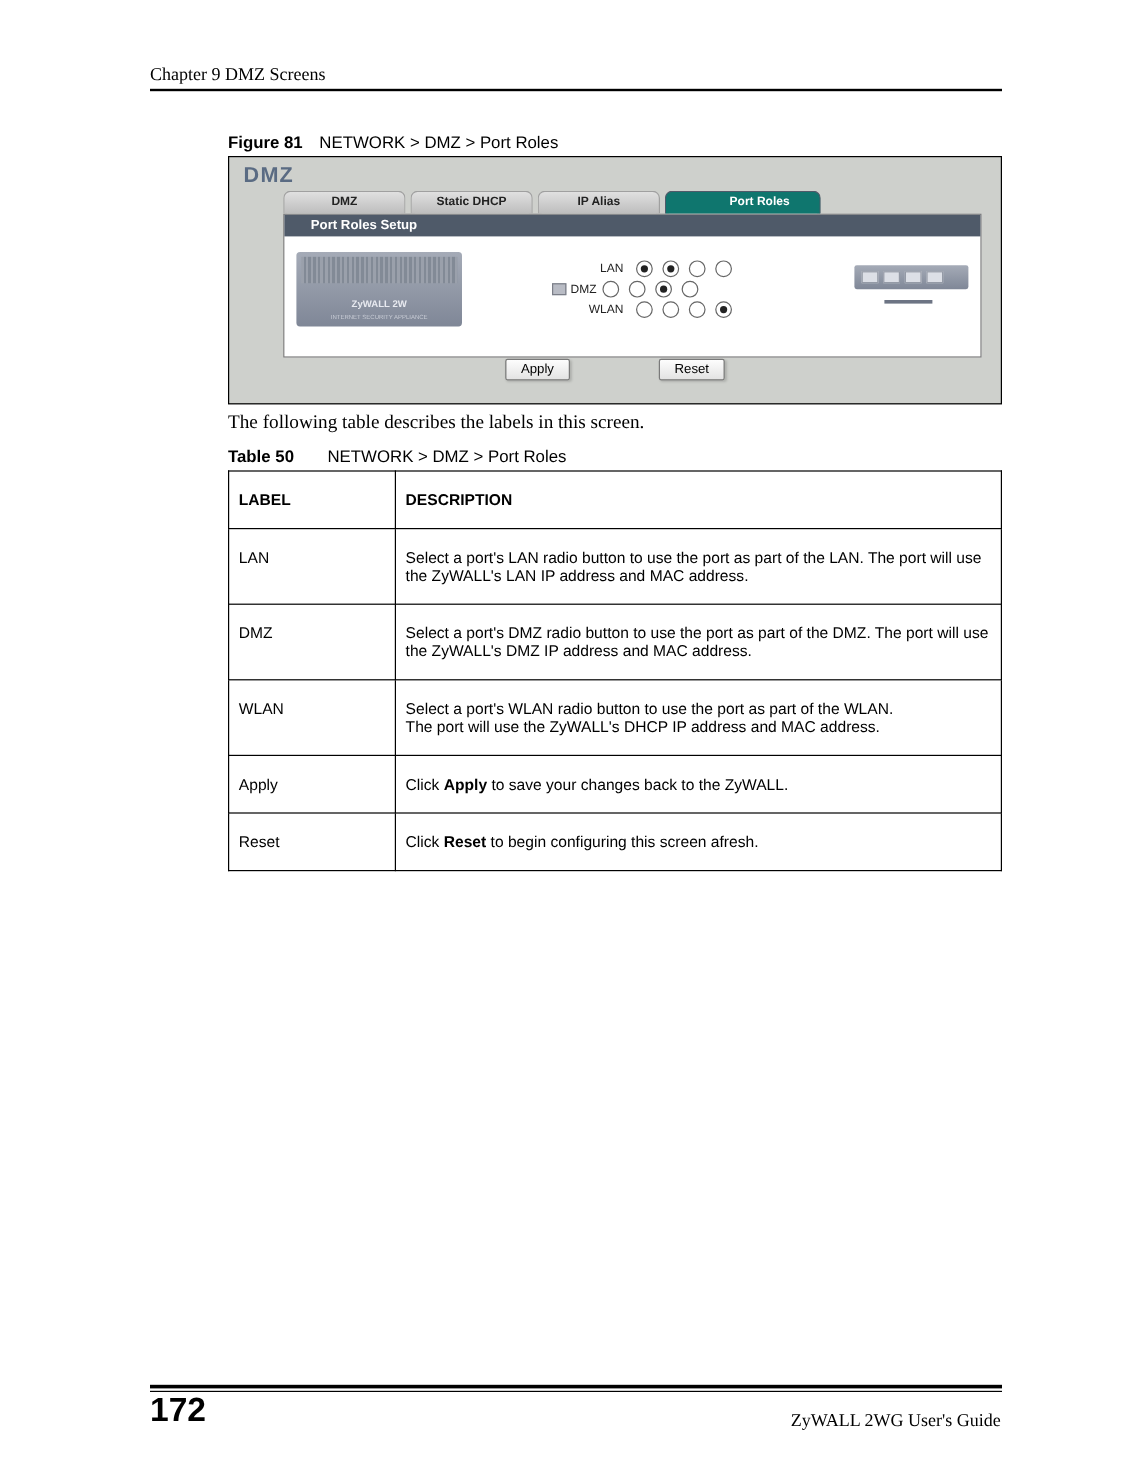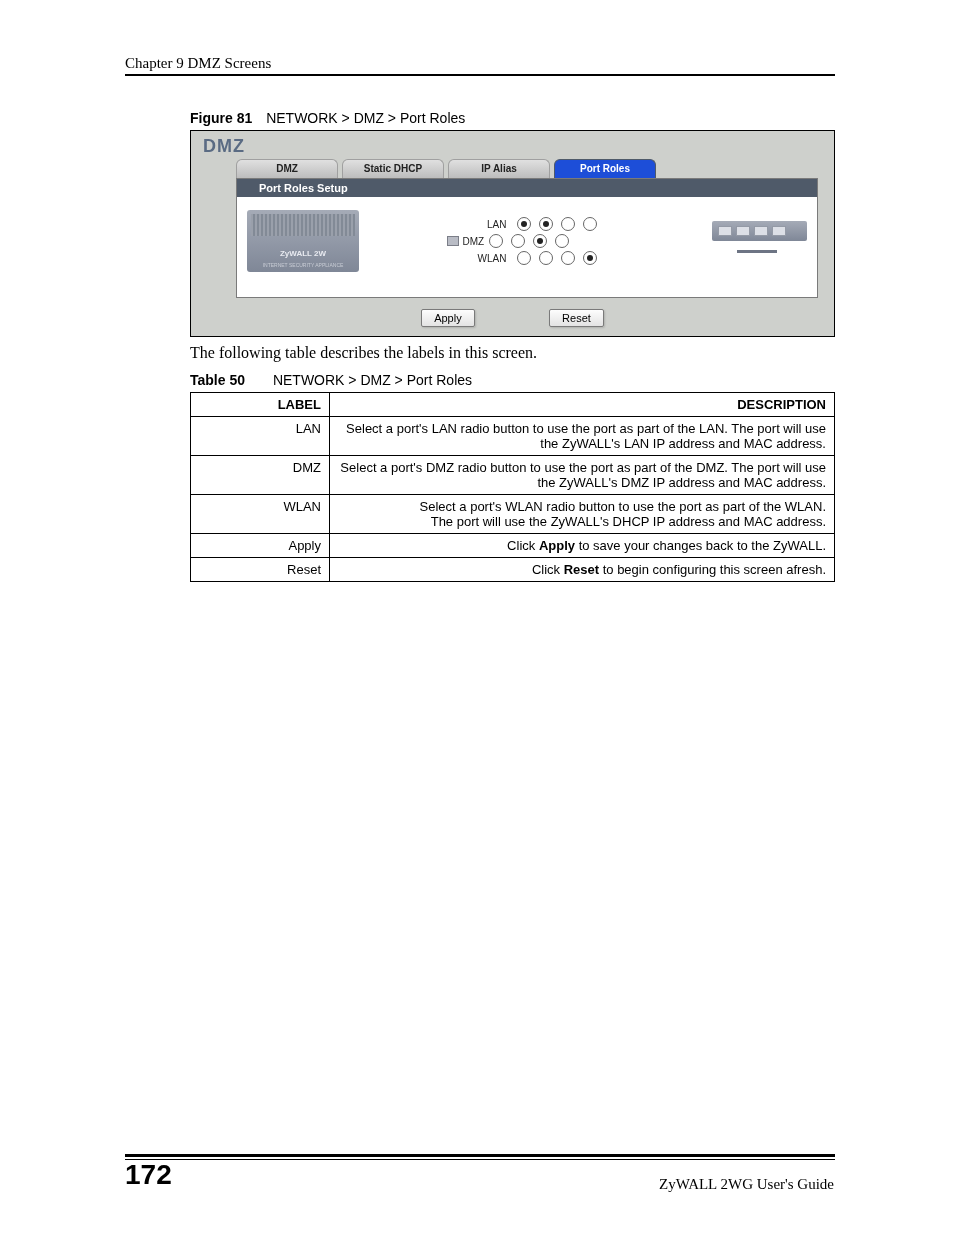--- a/index.html
+++ b/index.html
@@ -69,24 +69,25 @@
     text-align: center;
     padding: 3px 0 4px 0;
     background: linear-gradient(#e0e0e0, #bdbdbd);
     border-radius: 6px 6px 0 0;
     margin-right: 4px;
     position: relative;
     border: 1px solid #a0a0a0;
     border-bottom: none;
   }
   .tab.active {
-    background: #1d4ed8;
+    background: #0f766e;
     color: #fff;
     border: 1px solid #4f5a69;
     border-bottom: none;
+    padding-left: 28px;
   }
   .port-panel {
     margin: 0 16px 0 45px;
     background: #fff;
     border: 1px solid #7a7a7a;
     height: 118px;
   }
   .port-panel-title {
     background: #4f5a69;
     color: #fff;
@@ -97,21 +98,21 @@
   }
   .port-body {
     display: flex;
     align-items: center;
     justify-content: space-between;
     height: 88px;
     padding: 0 10px;
     box-sizing: border-box;
   }
   .device-img {
-    width: 112px;
+    width: 138px;
     height: 62px;
     background: linear-gradient(#a5abb7, #7f8797);
     border-radius: 3px;
     position: relative;
   }
   .device-img .stripes {
     position: absolute;
     top: 4px; left: 4px; right: 4px; height: 22px;
     background: repeating-linear-gradient(90deg, #9aa0ab 0 2px, #828a96 2px 4px);
   }
@@ -172,21 +173,20 @@
     background: #dcdfe6;
     border: 1px solid #949aa6;
   }
   .switch-img .base {
     position: absolute;
     bottom: 8px; left: 25px; width: 40px; height: 3px;
     background: #6d7484;
   }
   .button-row {
     text-align: center;
-    padding-top: 10px;
   }
   .btn {
     display: inline-block;
     font-family: Arial, sans-serif;
     font-size: 11px;
     padding: 2px 12px;
     background: linear-gradient(#fdfdfd,#e3e3e3);
     border: 1px solid #7a7a7a;
     border-radius: 2px;
     margin: 0 35px;
@@ -210,22 +210,22 @@
     position: absolute;
     top: 392px;
     left: 190px;
     width: 645px;
     border-collapse: collapse;
     font-family: Arial, Helvetica, sans-serif;
     font-size: 13px;
   }
   table.desc th, table.desc td {
     border: 1px solid #000;
-    padding: 4px 8px;
-    text-align: right;
+    padding: 16px 8px;
+    text-align: left;
     vertical-align: top;
   }
   table.desc th {
     font-weight: bold;
   }
   table.desc td.col1 { width: 122px; }
   .footer-rule {
     position: absolute;
     bottom: 75px;
     left: 125px;

